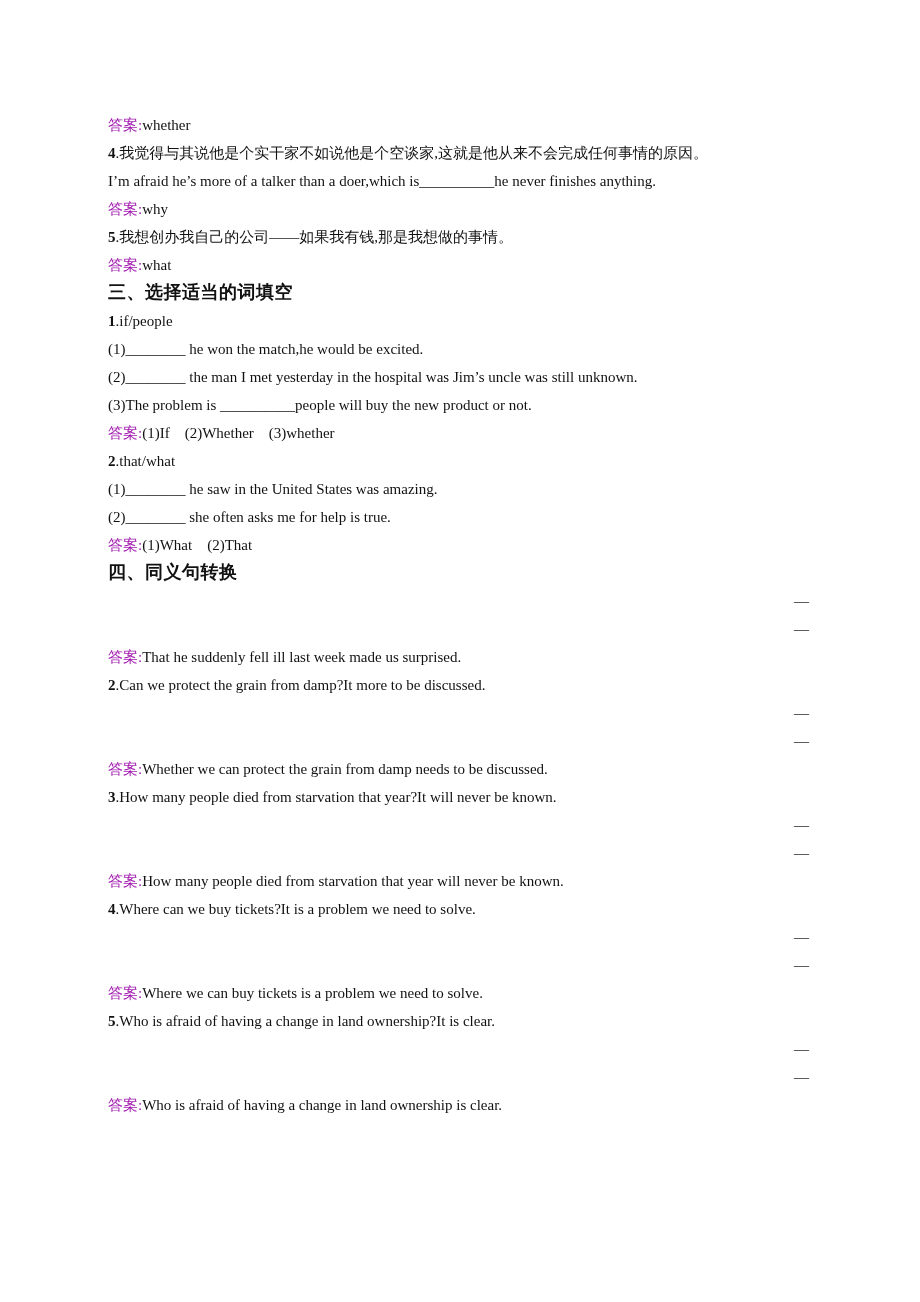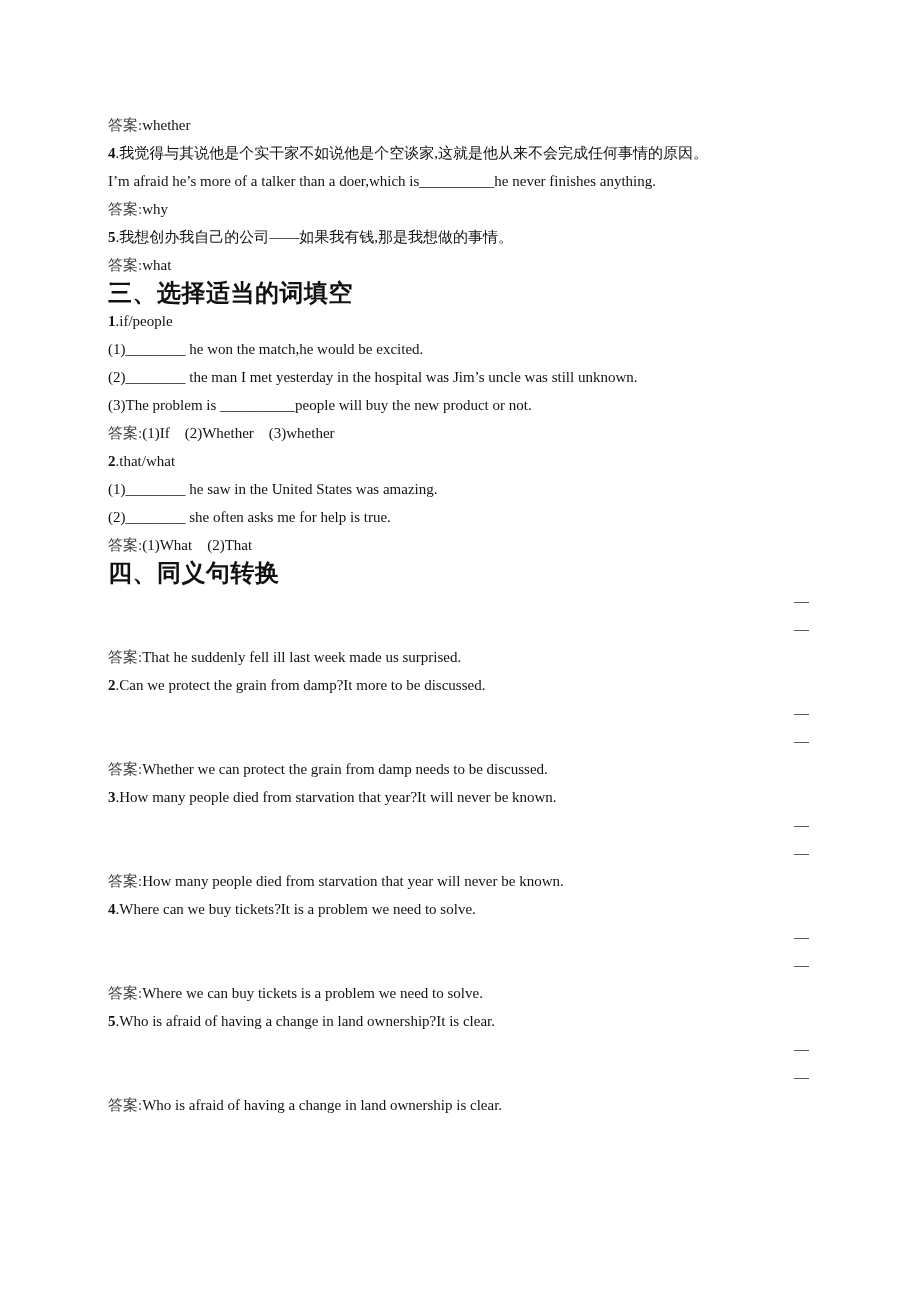--- a/index.html
+++ b/index.html
@@ -22,32 +22,32 @@
     width: 812px;
   }
   .line {
     height: 28px;
     line-height: 28px;
     font-size: 15px;
     white-space: pre;
     font-family: "Liberation Serif", serif;
   }
   .line.h {
-    font-family: Liberation Serif, serif;
+    font-family: Liberation Mono, monospace;
     font-weight: 700;
-    font-size: 24px;
+    font-size: 18px;
     letter-spacing: 0.5px;
   }
   .line.dash {
     text-align: right;
     padding-right: 111px;
     color: #222;
   }
   .red {
-    color: #404040;
+    color: #a21caf;
   }
   .num {
     font-weight: 700;
   }
 </style>
 </head>
 <body>
 
 <div class="doc">
   <div class="line"><span class="red">答案:</span><span>whether</span></div>

